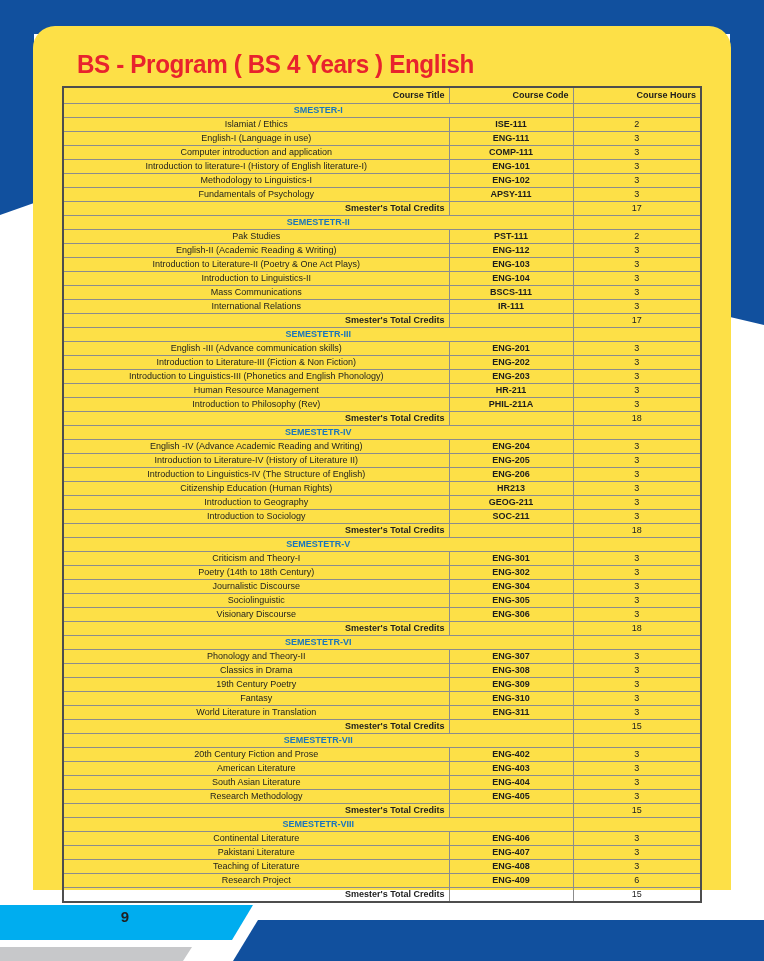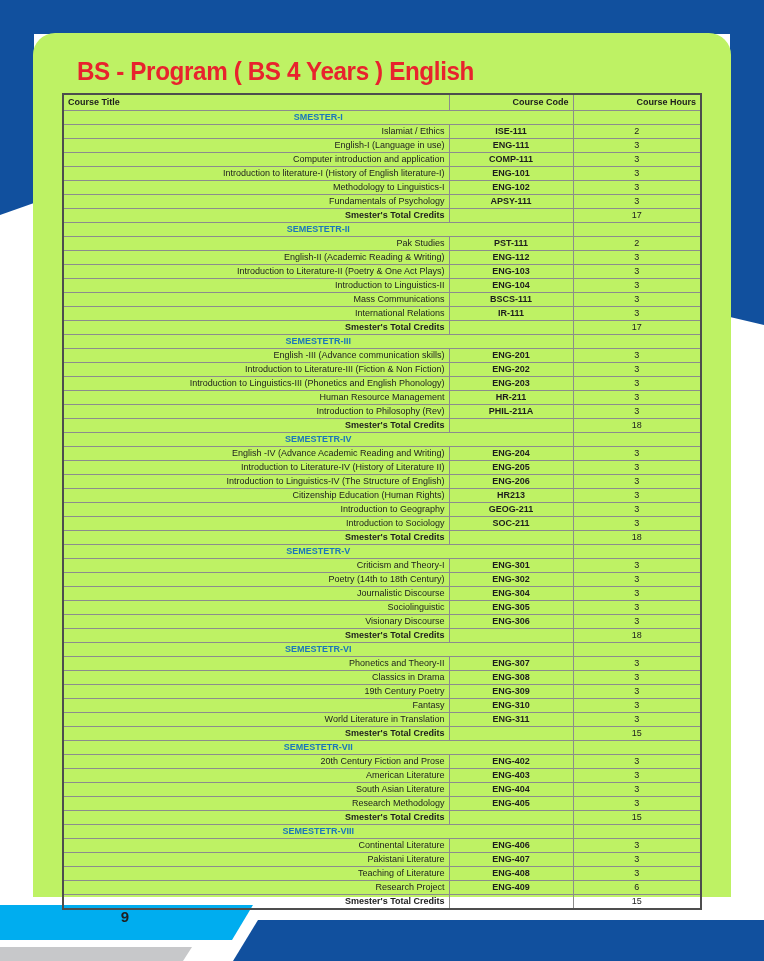--- a/index.html
+++ b/index.html
@@ -1,27 +1,27 @@
 <!DOCTYPE html>
 <html><head>
 <meta charset="utf-8">
 <style>
   html,body{margin:0;padding:0;}
   body{width:764px;height:961px;background:#ffffff;font-family:"Liberation Sans",sans-serif;position:relative;overflow:hidden;}
   .bg-svg{position:absolute;left:0;top:0;width:764px;height:961px;display:block;}
-  .card{position:absolute;left:33px;top:33px;width:698px;height:864px;background:#bef264;border-radius:22px 22px 0 0;text-decoration:underline;}
+  .card{position:absolute;left:33px;top:26px;width:698px;height:864px;background:#fde047;border-radius:22px 22px 0 0;text-decoration:underline;}
   .page-title{position:absolute;left:44px;top:24px;font-size:25px;font-weight:700;letter-spacing:-0.4px;color:#E8232D;white-space:nowrap;transform:scaleX(.97);transform-origin:left;}
   table.courses{position:absolute;left:29px;top:60px;width:638px;border-collapse:collapse;table-layout:fixed;font-size:9px;color:#1d1d1d;border:2px solid #4d4d4d;}
   table.courses col.c1{width:386px;}
   table.courses col.c2{width:124px;}
   table.courses col.c3{width:128px;}
   table.courses th, table.courses td{border:1px solid #8c8c8c;height:13px;padding:0 4px;line-height:1;overflow:hidden;white-space:nowrap;}
   table.courses th{height:15px;font-weight:700;text-align:right;}
-  table.courses th.t-left{text-align:left;}
-  td.course-title{text-align:right;font-weight:400;}
+  table.courses th.t-left{text-align:right;}
+  td.course-title{text-align:center;font-weight:400;}
   td.course-code{text-align:center;font-weight:700;}
   td.course-hours{text-align:center;font-weight:400;}
   td.sem-cell{text-align:center;font-weight:700;color:#1B75BC;}
   td.total-label{text-align:right;font-weight:700;padding-right:20px;}
   td.total-value{text-align:center;font-weight:400;}
   .page-number{position:absolute;left:0;top:908px;width:250px;text-align:center;font-size:15px;font-weight:700;color:#1f1f1f;}
 </style>
 </head>
 <body>
 
@@ -234,21 +234,21 @@
         <tr>
           <td class="total-label">Smester's Total Credits</td>
           <td></td>
           <td class="total-value">18</td>
         </tr>
         <tr>
           <td class="sem-cell" colspan="2">SEMESTETR-VI</td>
           <td></td>
         </tr>
         <tr>
-          <td class="course-title">Phonetics and Theory-II</td>
+          <td class="course-title">Phonology and Theory-II</td>
           <td class="course-code">ENG-307</td>
           <td class="course-hours">3</td>
         </tr>
         <tr>
           <td class="course-title">Classics in Drama</td>
           <td class="course-code">ENG-308</td>
           <td class="course-hours">3</td>
         </tr>
         <tr>
           <td class="course-title">19th Century Poetry</td>

